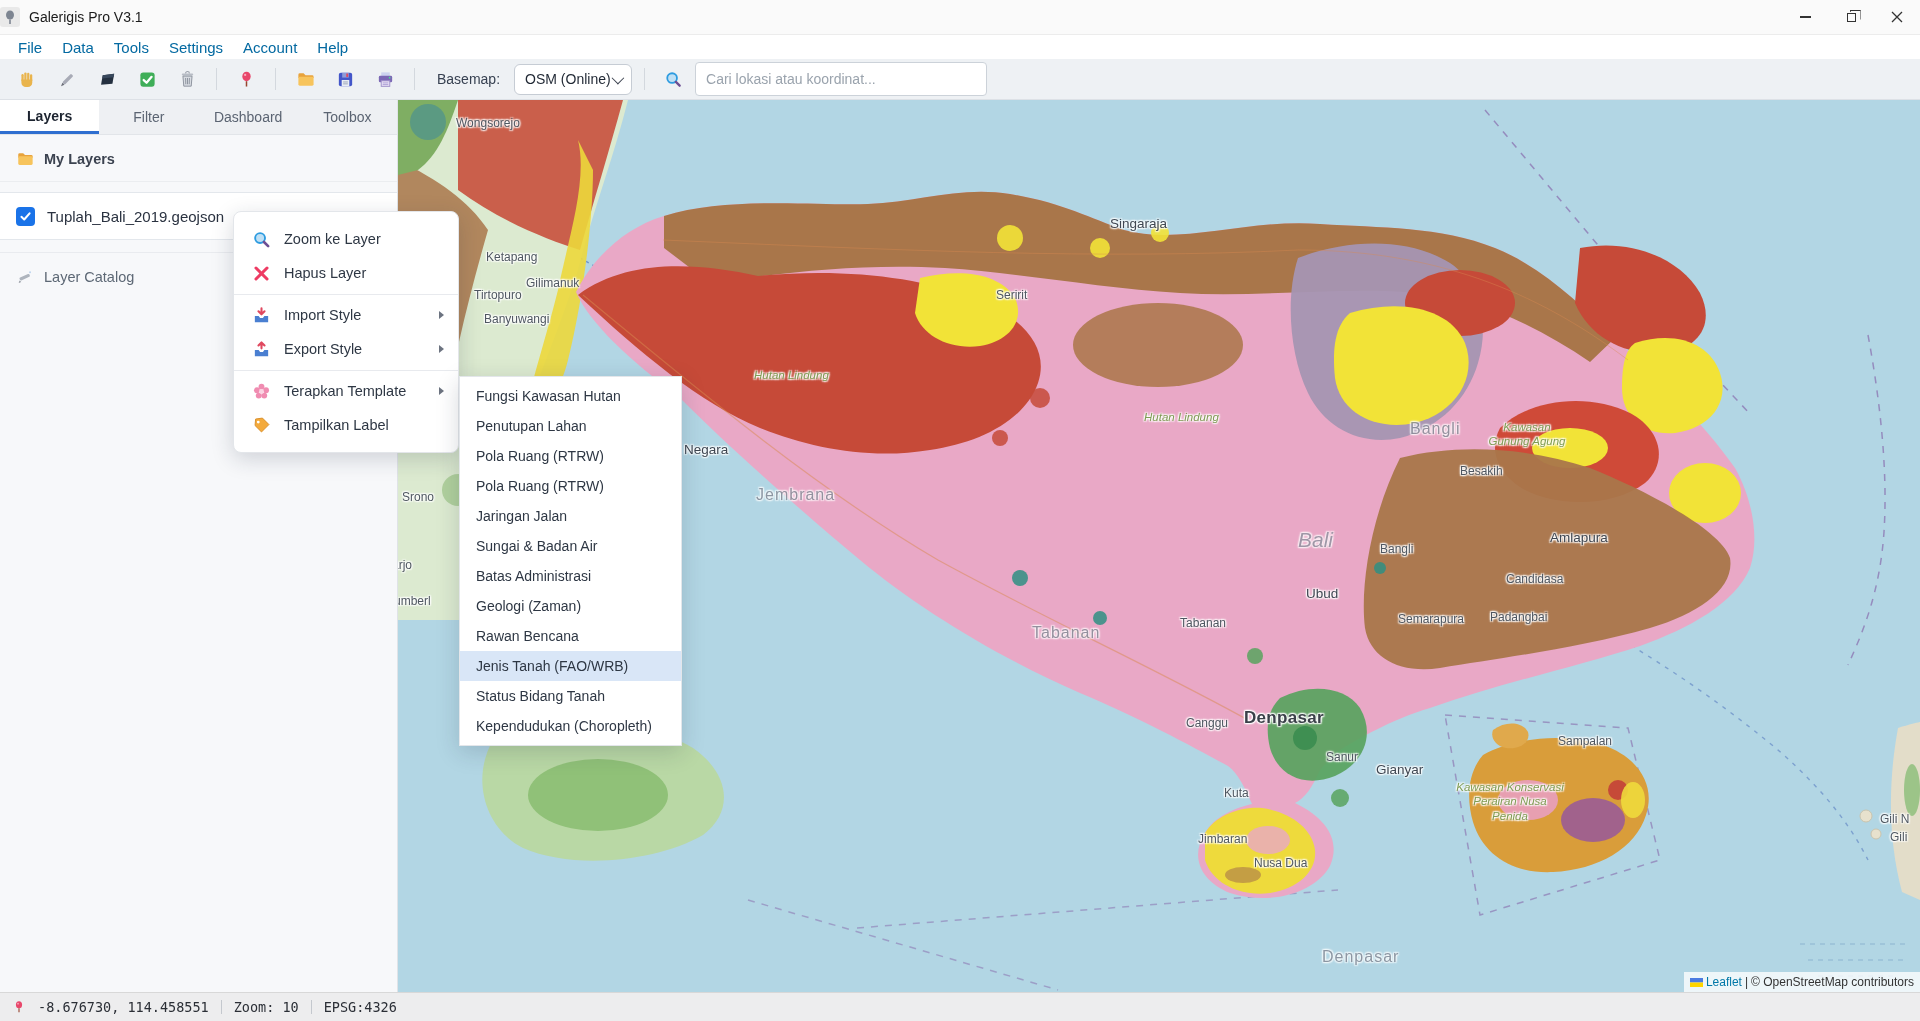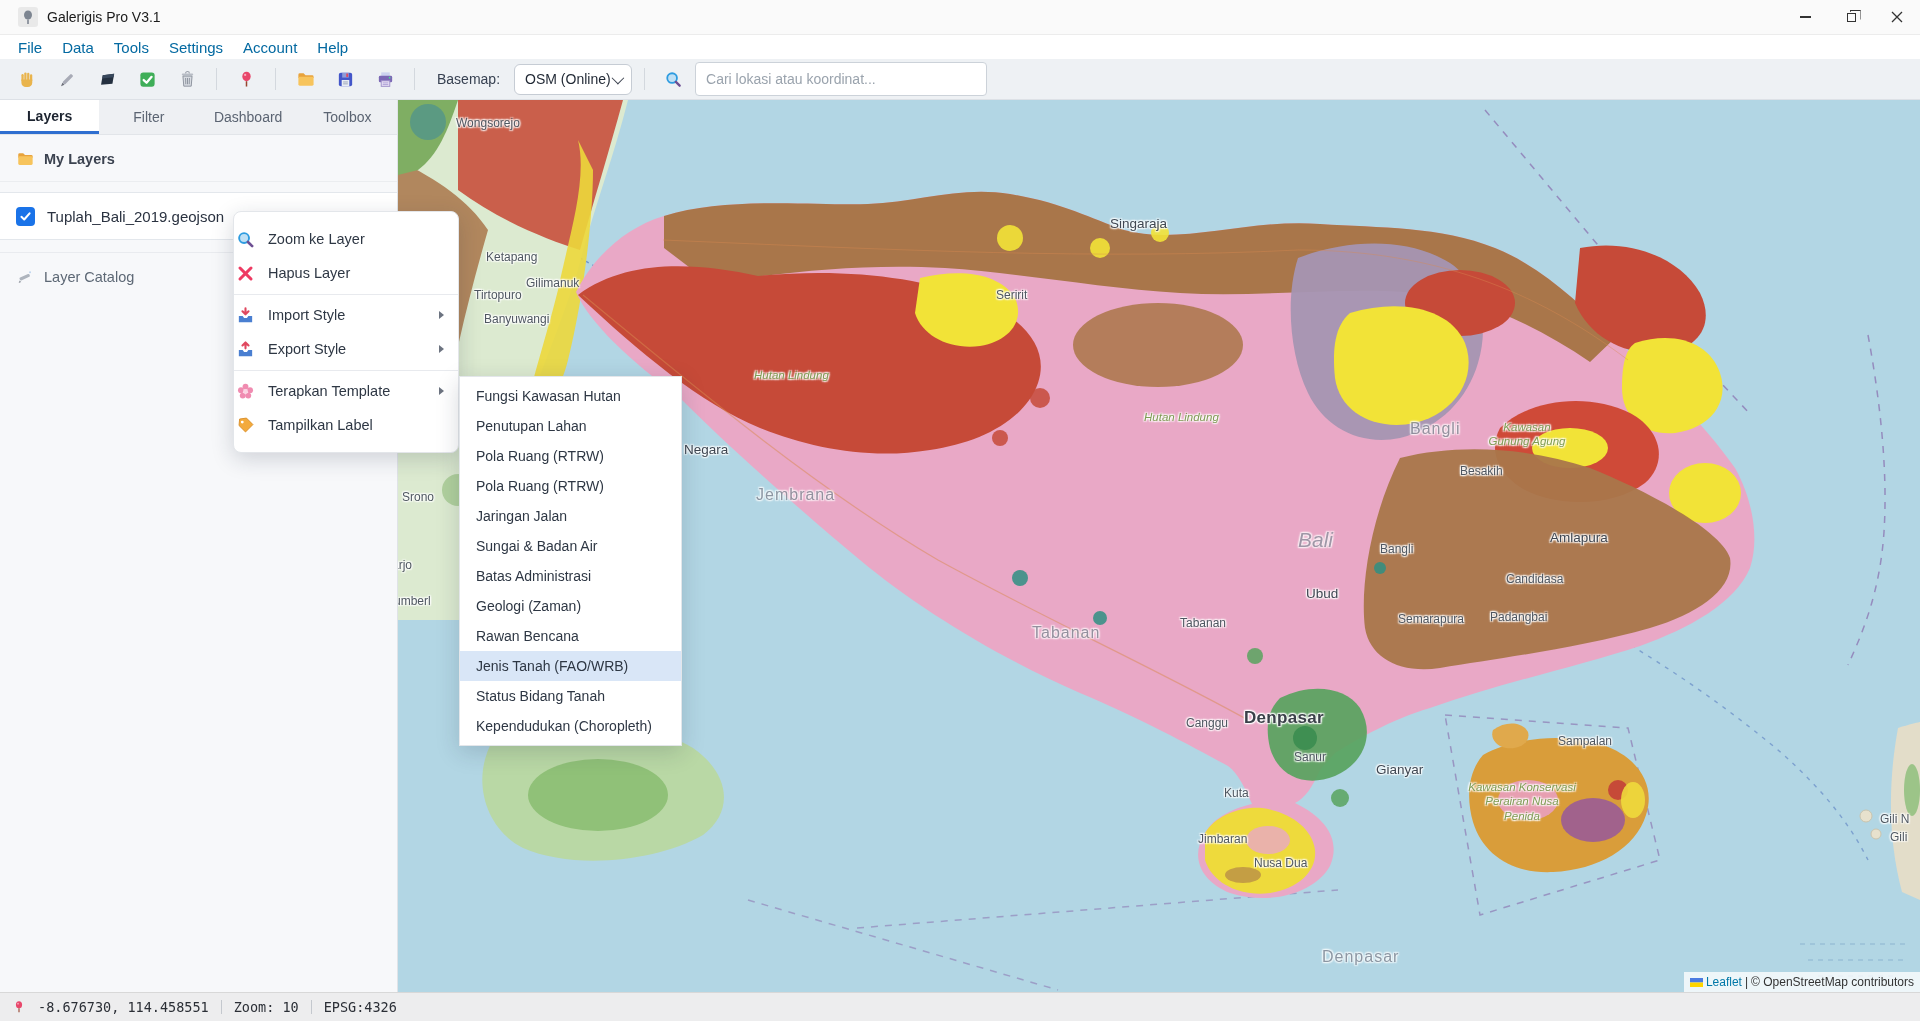--- a/index.html
+++ b/index.html
@@ -1,21 +1,21 @@
 <!DOCTYPE html>
 <html><head>
 <meta charset="utf-8">
 <style>
   * { margin:0; padding:0; box-sizing:border-box; }
   html,body { width:1920px; height:1021px; }
   body { font-family:"Liberation Sans", sans-serif; background:#fff; overflow:hidden; }
   .app { position:relative; width:1920px; height:1021px; background:#fff; overflow:hidden; }
 
   
-  .titlebar { height:35px; background:#fafafa; display:flex; align-items:center; padding-left:18px; border-bottom:1px solid #ececec; }
+  .titlebar { height:35px; background:#fafafa; display:flex; align-items:center; padding-left:0; border-bottom:1px solid #ececec; }
   .app-icon { width:20px; height:20px; background:#e9e9e9; border-radius:3px; display:flex; align-items:center; justify-content:center; margin-right:9px; }
   .win-title { font-size:14px; color:#1b1b1b; }
   .win-controls { margin-left:auto; display:flex; height:35px; }
   .win-btn { width:46px; height:35px; display:flex; align-items:center; justify-content:center; }
   .glyph-min { width:11px; height:1.4px; background:#333; }
   .glyph-max { position:relative; width:9px; height:9px; border:1.2px solid #333; background:#fafafa; }
   .glyph-max:before { content:""; position:absolute; top:-4px; left:2px; width:9px; height:9px; border:1.2px solid #333; border-bottom:none; border-left:1.2px solid #333; clip-path:polygon(0 0,100% 0,100% 100%,78% 100%,78% 22%,0 22%); }
 
   
   .menubar { height:24px; background:#fff; display:flex; align-items:center; padding-left:8px; }
@@ -59,21 +59,21 @@
   .map-lbl.region { font-size:16px; color:#868c98; opacity:.85; letter-spacing:1px; }
   .map-lbl.prov { font-size:21px; font-style:italic; color:#8d93a0; opacity:.8; }
   .map-lbl.green { font-style:italic; color:#7f9d55; font-size:11.5px; line-height:1.25; }
   .dropzone { position:absolute; left:18px; top:20px; background:rgba(255,255,255,.92); border:2px dashed #a9b1bb; border-radius:4px; padding:8px 16px; font-size:15.5px; color:#3d4653; z-index:20; }
   .attribution { position:absolute; right:0; bottom:0; height:20px; background:rgba(255,255,255,.78); display:flex; align-items:center; padding:0 6px; font-size:12px; color:#333; z-index:20; gap:3px;text-align:right; }
   .attribution .link { color:#0078a8; }
   .attribution svg { width:13px; height:9px; }
 
   
   .cmenu { position:absolute; left:233px; top:211px; width:226px; background:#fff; border:1px solid #e3e6ea; border-radius:8px; box-shadow:0 6px 22px rgba(30,40,60,.18); padding:10px 0; z-index:60; }
-  .cmenu-item { height:34px; display:flex; align-items:center; padding:0 14px 0 2px; gap:13px; font-size:14.5px; color:#2e3744; }
+  .cmenu-item { height:34px; display:flex; align-items:center; padding:0 14px 0 18px; gap:13px; font-size:14.5px; color:#2e3744; }
   .cmenu-item svg { width:19px; height:19px; flex:none; }
   .cmenu-sep { height:1px; background:#e8eaee; margin:4px 0 3px 0; }
   .mi-arrow { margin-left:auto; width:0; height:0; border-left:5px solid #6c7380; border-top:4px solid transparent; border-bottom:4px solid transparent; }
 
   
   .smenu { position:absolute; left:459px; top:376px; width:223px; background:#fff; border:1px solid #e3e6ea; box-shadow:0 6px 22px rgba(30,40,60,.18); padding:4px 0; z-index:61; }
   .smenu-item { height:30px; display:flex; align-items:center; padding:0 16px; font-size:14px; color:#2e3744; }
   .smenu-item.hl { background:#d9e6f7; }
 
   
@@ -345,26 +345,26 @@
           <span class="map-lbl sm" style="left: 1062px; top: 364px;">Besakih</span>
           <span class="map-lbl green" style="left: 1086px; top: 320px; width: 86px; white-space: normal; text-align: center;">Kawasan Gunung Agung</span>
           <span class="map-lbl town" style="left: 908px; top: 486px;">Ubud</span>
           <span class="map-lbl sm" style="left: 1000px; top: 512px;">Semarapura</span>
           <span class="map-lbl sm" style="left: 1108px; top: 472px;">Candidasa</span>
           <span class="map-lbl sm" style="left: 1092px; top: 510px;">Padangbai</span>
           <span class="map-lbl town" style="left: 1152px; top: 430px;">Amlapura</span>
           <span class="map-lbl town" style="left: 978px; top: 662px;">Gianyar</span>
           <span class="map-lbl city" style="left: 846px; top: 608px;">Denpasar</span>
           <span class="map-lbl sm" style="left: 788px; top: 616px;">Canggu</span>
-          <span class="map-lbl sm" style="left: 896px; top: 650px;">Sanur</span>
+          <span class="map-lbl sm" style="left: 928px; top: 650px;">Sanur</span>
           <span class="map-lbl sm" style="left: 826px; top: 686px;">Kuta</span>
           <span class="map-lbl sm" style="left: 800px; top: 732px;">Jimbaran</span>
           <span class="map-lbl sm" style="left: 856px; top: 756px;">Nusa Dua</span>
           <span class="map-lbl sm" style="left: 1160px; top: 634px;">Sampalan</span>
-          <span class="map-lbl green" style="left: 1056px; top: 680px; width: 112px; white-space: normal; text-align: center; margin-left: 12px;">Kawasan Konservasi Perairan Nusa Penida</span>
+          <span class="map-lbl green" style="left: 1056px; top: 680px; width: 112px; white-space: normal; text-align: center;">Kawasan Konservasi Perairan Nusa Penida</span>
           <span class="map-lbl sm" style="left: 1482px; top: 712px;">Gili N</span>
           <span class="map-lbl sm" style="left: 1492px; top: 730px;">Gili</span>
           <span class="map-lbl region" style="left: 924px; top: 848px;">Denpasar</span>
         </div>
 
 
       <div class="attribution">
         <svg viewBox="0 0 13 9">
             <rect width="13" height="4.5" fill="#4c7be1"></rect>
             <rect y="4.5" width="13" height="4.5" fill="#ffd500"></rect>

